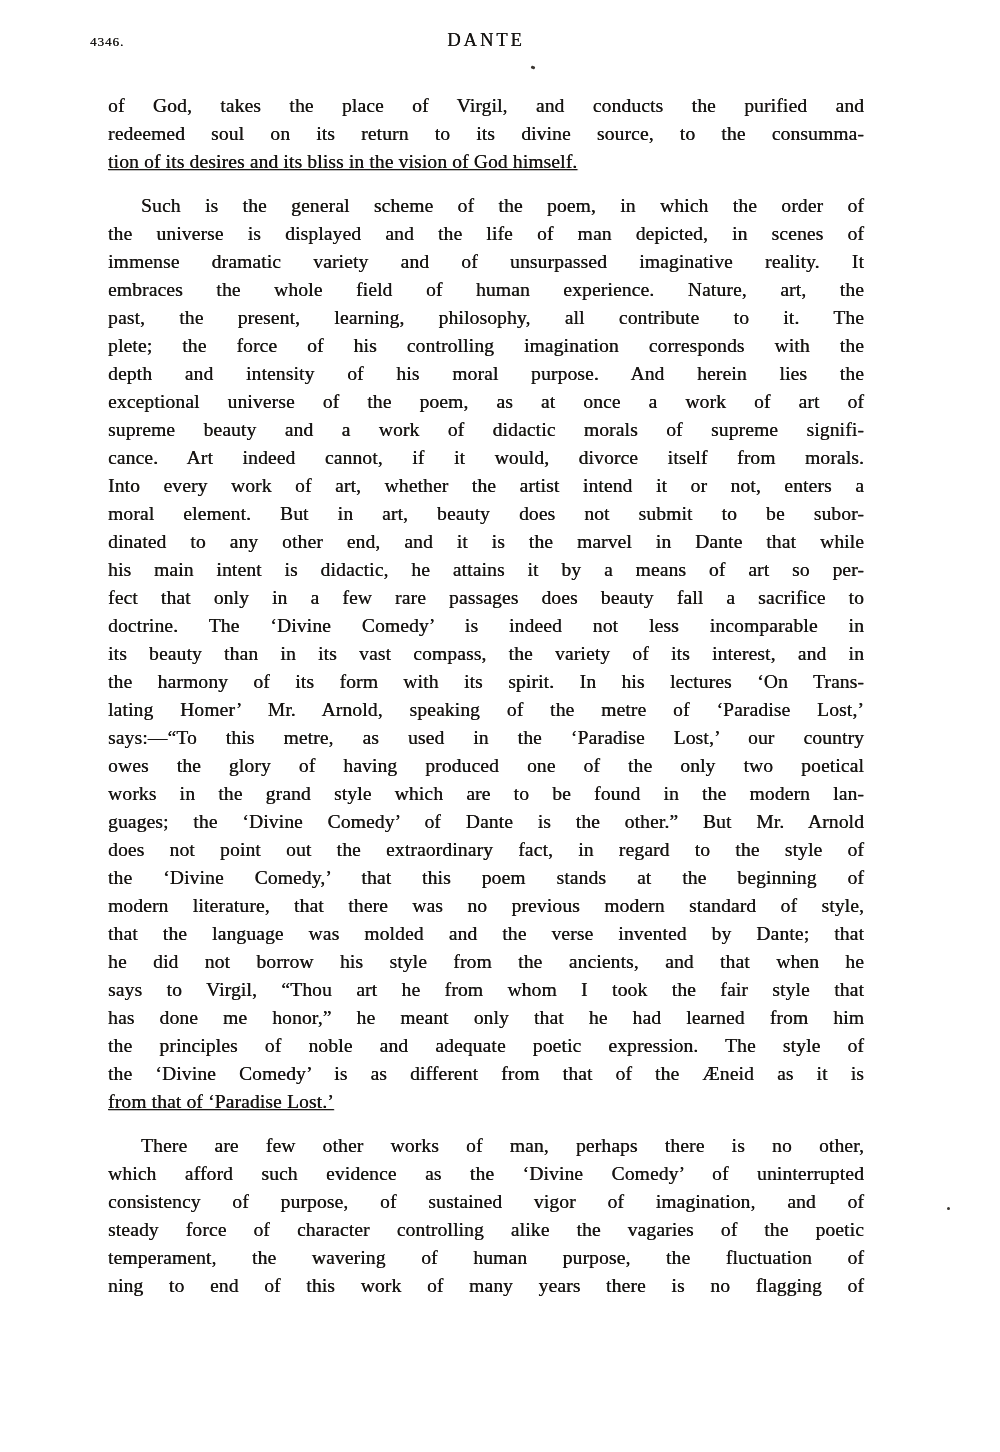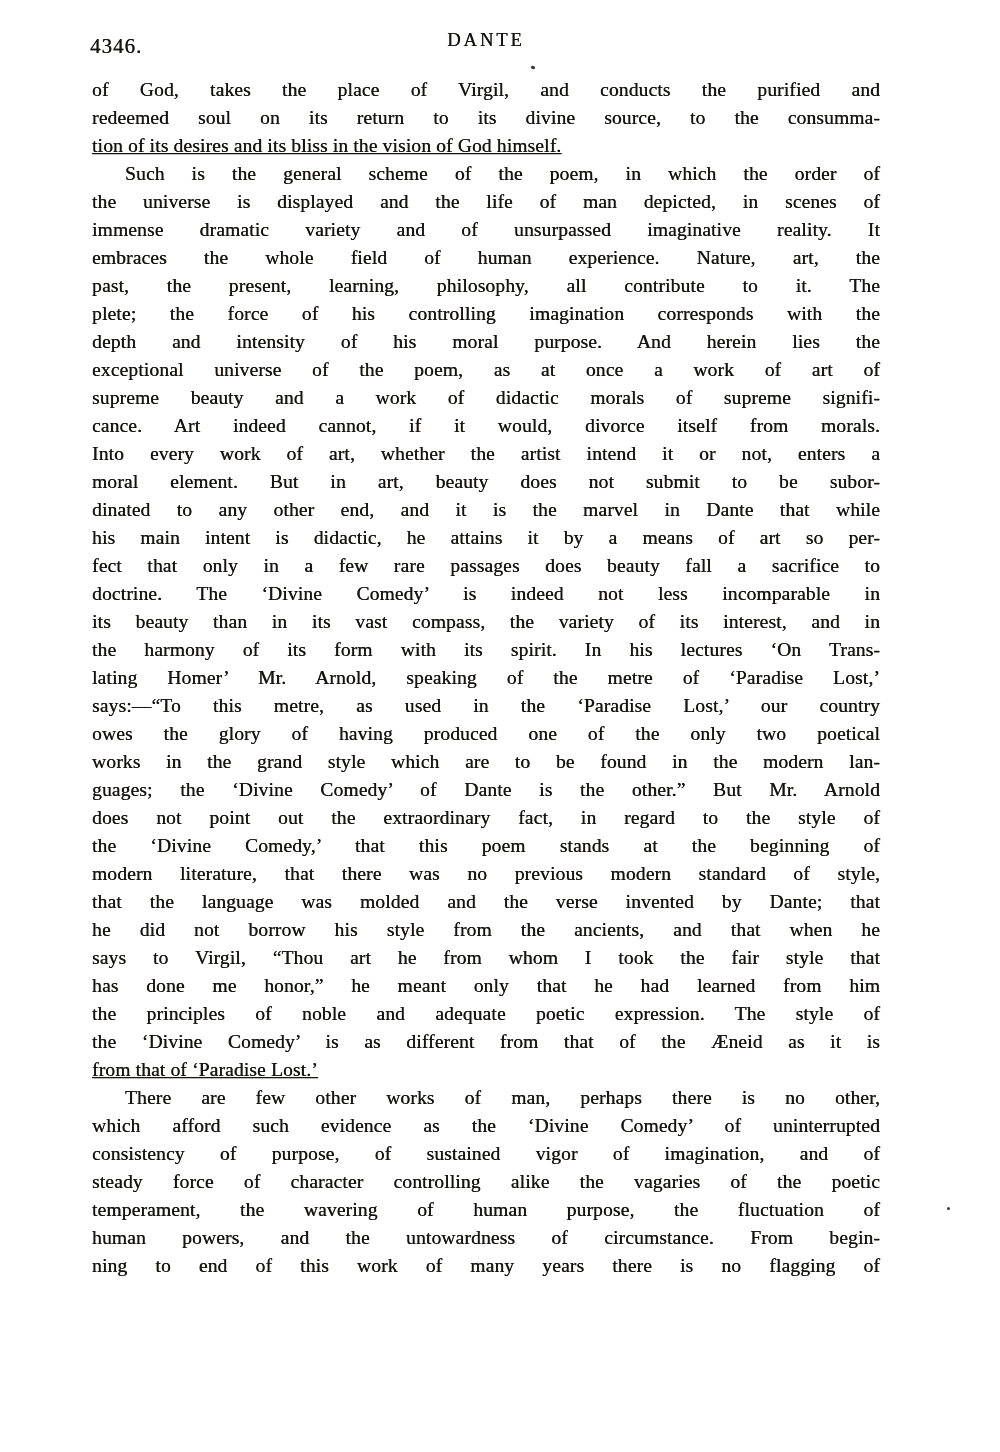--- a/index.html
+++ b/index.html
@@ -21,21 +21,21 @@
     position: absolute;
     top: 30px;
     left: 92px;
     width: 788px;
     height: 30px;
   }
   .page-number {
     position: absolute;
     left: -2px;
     top: 4px;
-    font-size: 21px;
+    font-size: 13px;
     letter-spacing: 1px;
     text-shadow: 0.3px 0.3px 0 #1a1815;
   }
   .running-title {
     position: absolute;
     left: 0;
     right: 0;
     top: 0;
     text-align: center;
     font-size: 18.5px;
@@ -46,21 +46,21 @@
   .body-text {
     position: absolute;
     top: 76px;
     left: 92px;
     width: 788px;
     font-size: 19.5px;
     line-height: 28px;
     text-shadow: 0.3px 0.3px 0 #211e1a;
     letter-spacing: 0.15px;
   }
-  .paragraph { margin: 0; }
+  .paragraph { margin: 16px; }
   .line {
     text-align: justify;
     text-align-last: justify;
     white-space: nowrap; 
   }
   .line { white-space: normal; }
   .line.indent { padding-left: 33px; }
   .line.last {
     text-align: left;
     text-align-last: left;
@@ -133,21 +133,20 @@
         <div class="line">the principles of noble and adequate poetic expression. The style of</div>
         <div class="line">the ‘Divine Comedy’ is as different from that of the Æneid as it is</div>
         <div class="line last">from that of ‘Paradise Lost.’</div>
       </div>
       <div class="paragraph">
         <div class="line indent">There are few other works of man, perhaps there is no other,</div>
         <div class="line">which afford such evidence as the ‘Divine Comedy’ of uninterrupted</div>
         <div class="line">consistency of purpose, of sustained vigor of imagination, and of</div>
         <div class="line">steady force of character controlling alike the vagaries of the poetic</div>
         <div class="line">temperament, the wavering of human purpose, the fluctuation of</div>
-        <div class="line">human powers, and the untowardness of circumstance. From begin-</div>
         <div class="line">ning to end of this work of many years there is no flagging of</div>
       </div>
     </div>
 
   <div class="artifact tick"></div>
   <div class="artifact dot"></div>
 
 </div>
 
 </body></html>

